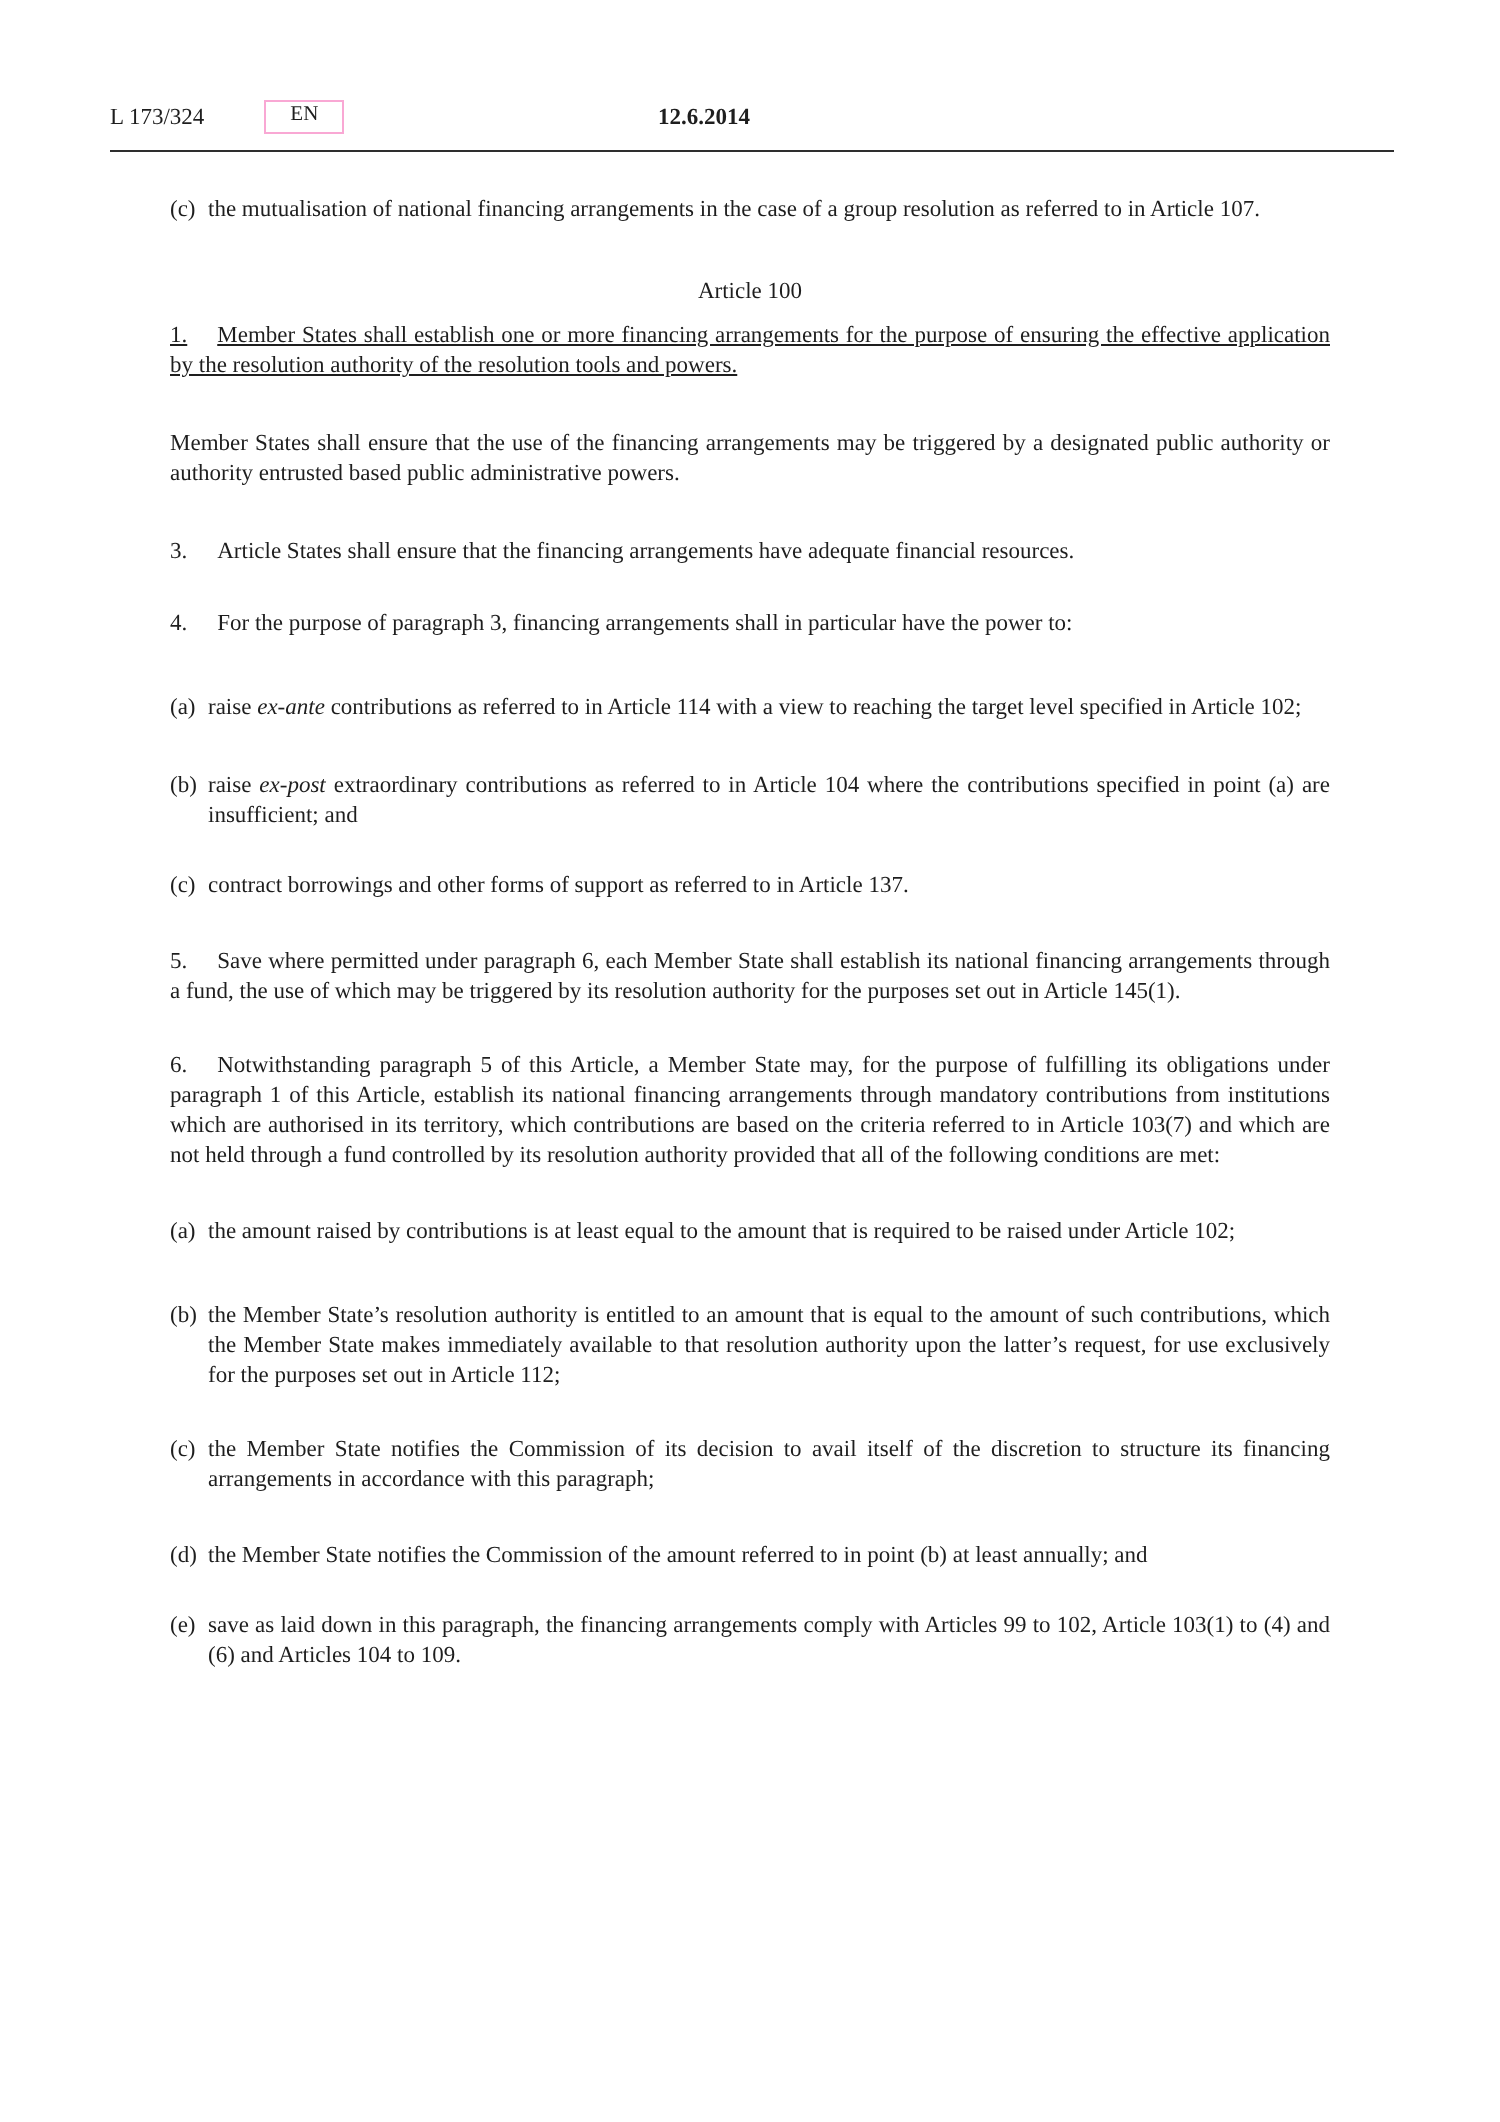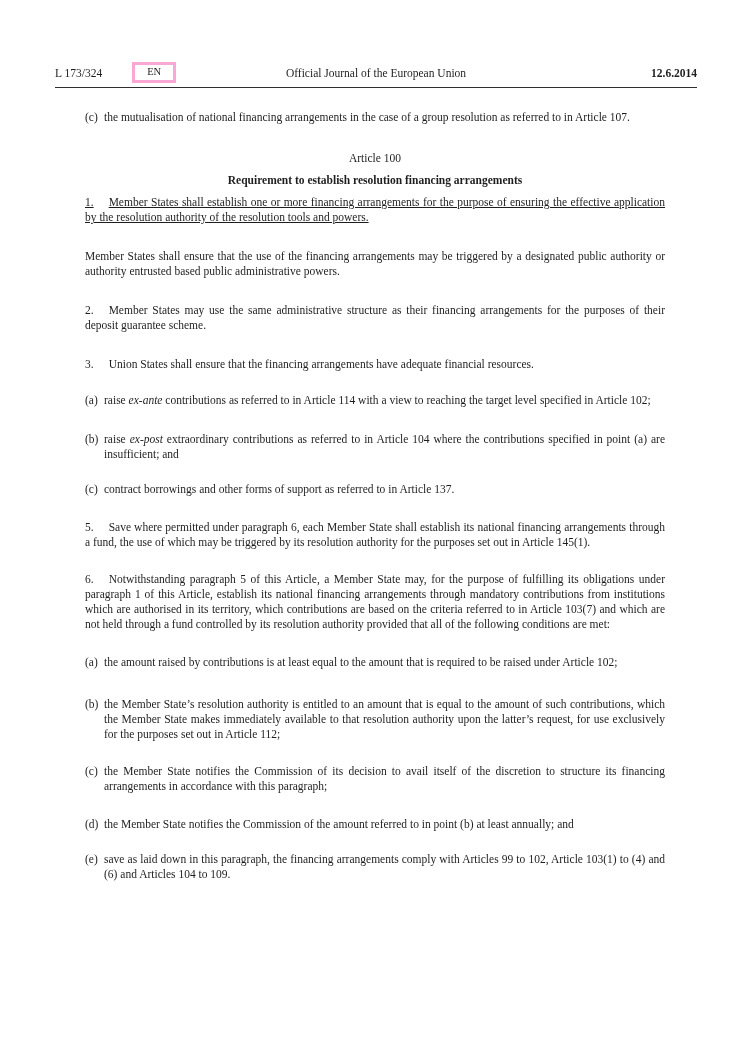--- a/index.html
+++ b/index.html
@@ -4,42 +4,41 @@
 <style>
   html, body { margin: 0; padding: 0; background: #ffffff; }
   .page {
     position: relative;
     width: 750px;
     height: 1010px;
     background: #ffffff;
     font-family: "Liberation Serif", "DejaVu Serif", serif;
     color: #1e1e1e;
     overflow: hidden;
-    margin-top: 12px;
   }
 
   
   .header {
     position: absolute;
     top: 50px;
     left: 55px;
     width: 642px;
     display: flex;
     align-items: center;
     font-size: 11.5px;
   }
   .header-left {
     width: 160px;
     display: flex;
     align-items: center;
     flex: none;
   }
   .en-box {
     margin-left: 30px;
-    border: 3px solid #f9a8d4;
+    border: 1px solid #f9a8d4;
     padding: 1px 12px 2px 12px;
     font-size: 10.5px;
     line-height: 12px;
   }
   .journal-title {
     flex: 1;
     text-align: center;
   }
   .header-date {
     width: 160px;
@@ -95,45 +94,43 @@
 </head>
 <body>
 
 <div class="page">
 
   <div class="header">
     <div class="header-left">
       <span>L 173/324</span>
       <span class="en-box">EN</span>
     </div>
-    <span class="journal-title">Official Journal of the European Union</span>
     <span class="header-date">12.6.2014</span>
   </div>
   <div class="rule"></div>
 
   <div class="doc-body">
 
     <div class="point" style="margin-bottom:26px;">
       <span class="marker">(c)</span>
       <span class="ptext">the mutualisation of national financing arrangements in the case of a group resolution as referred to in Article 107.</span>
     </div>
 
     <p class="centered-ref" style="margin-bottom:7px;">Article 100</p>
 
-    <p class="centered-title" style="margin-bottom:7px;">Requirement to establish resolution financing arrangements</p>
 
     <p class="para" style="margin-bottom:24px;text-decoration:underline;"><span class="pnum">1.</span><span>Member States shall establish one or more financing arrangements for the purpose of ensuring the effective application by the resolution authority of the resolution tools and powers.</span></p>
 
     <p class="para" style="margin-bottom:24px;">Member States shall ensure that the use of the financing arrangements may be triggered by a designated public authority or authority entrusted based public administrative powers.</p>
 
 
-    <p class="para" style="margin-bottom:24px;"><span class="pnum">2.</span><span>Member States may use the same administrative structure as their financing arrangements for the purposes of their deposit guarantee scheme.</span></p>
 
-    <p class="para" style="margin-bottom:21px;"><span class="pnum">3.</span><span>Union States shall ensure that the financing arrangements have adequate financial resources.</span></p>
+    <p class="para" style="margin-bottom:21px;"><span class="pnum">3.</span><span>Article States shall ensure that the financing arrangements have adequate financial resources.</span></p>
 
+    <p class="para" style="margin-bottom:27px;"><span class="pnum">4.</span><span>For the purpose of paragraph 3, financing arrangements shall in particular have the power to:</span></p>
 
     <div class="point" style="margin-bottom:24px;">
       <span class="marker">(a)</span>
       <span class="ptext"><span>raise </span><span style="font-style: italic;">ex-ante</span><span> contributions as referred to in Article 114 with a view to reaching the target level specified in Article 102;</span></span>
     </div>
 
     <div class="point" style="margin-bottom:20px;">
       <span class="marker">(b)</span>
       <span class="ptext"><span>raise </span><span style="font-style: italic;">ex-post</span><span> extraordinary contributions as referred to in Article 104 where the contributions specified in point (a) are insufficient; and</span></span>
     </div>

